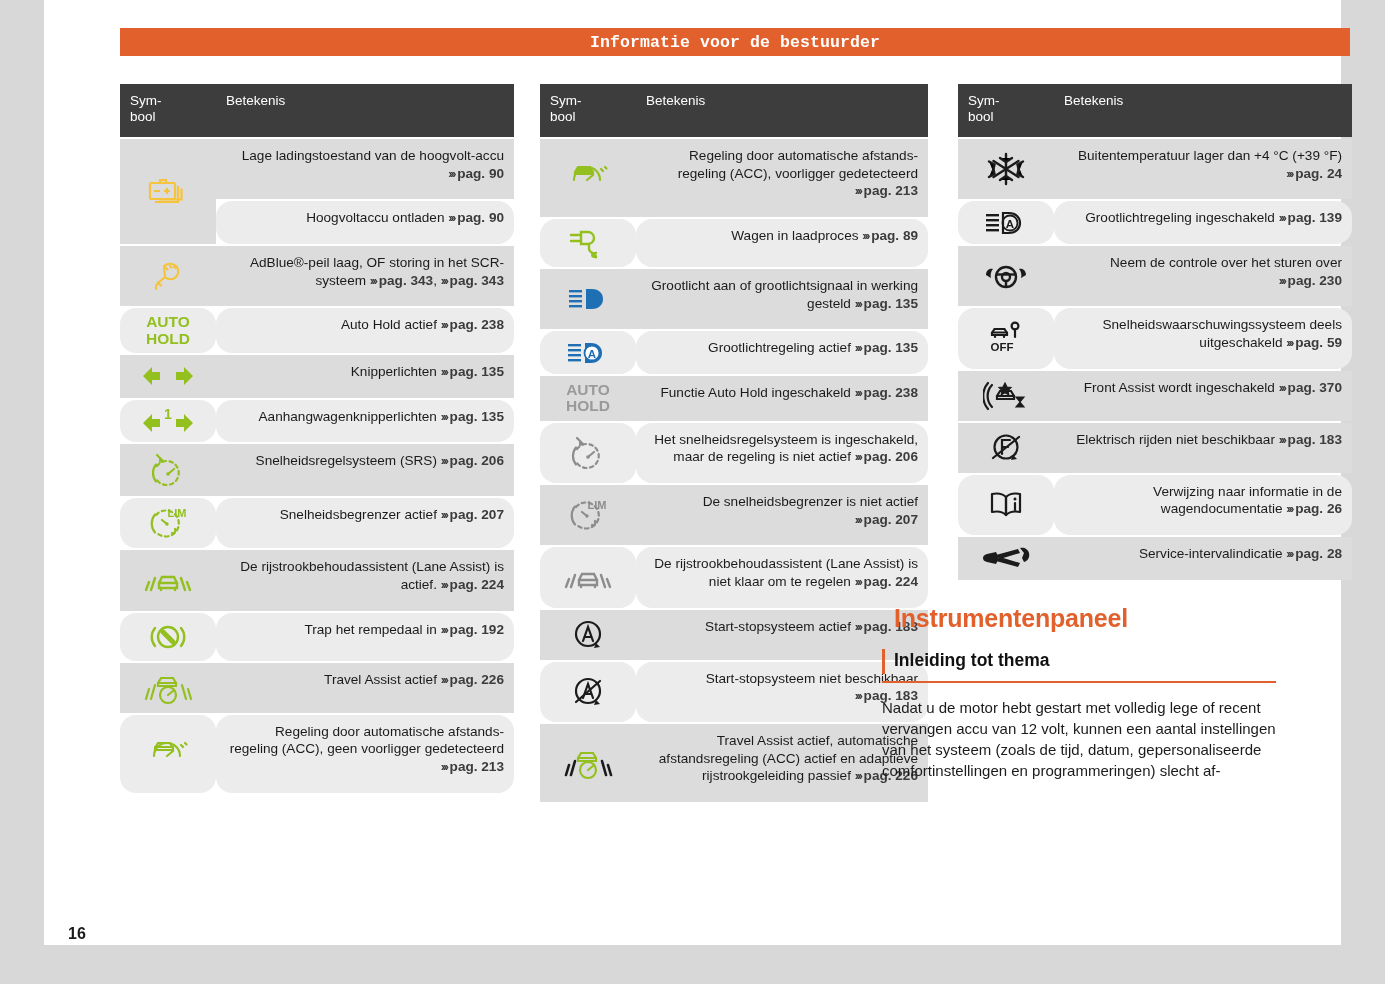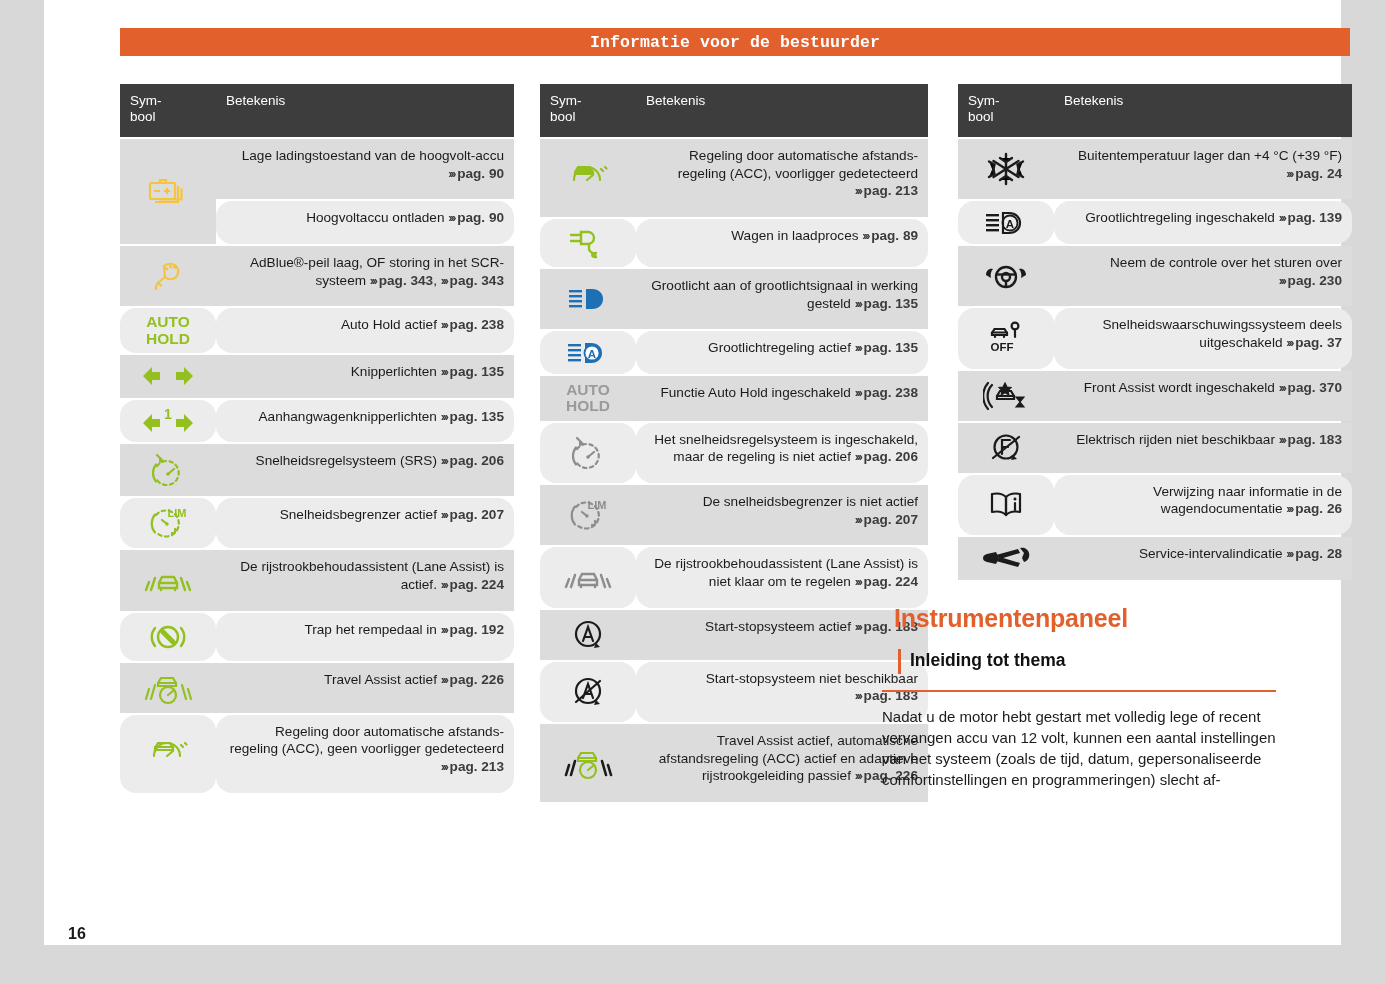--- a/index.html
+++ b/index.html
@@ -49,21 +49,21 @@
   }
   tr.alt td.c-sym,tr.alt td.c-txt{background:#ececec;border-radius:16px;}
   .ref{font-weight:bold;color:#3c3c3c;white-space:nowrap;}
   .chev{font-weight:bold;letter-spacing:-2.2px;font-size:12.5px;padding-right:3px;}
 
   .sec-title{
     color:#e2602c;font-size:25px;font-weight:bold;margin:0 0 16px 12px;letter-spacing:-.2px;
   }
   .sub-head{
     font-size:17.5px;font-weight:bold;color:#111;
-    border-left:3px solid #e2602c;padding:1px 0 3px 9px;margin:16px;
+    border-left:3px solid #e2602c;padding:1px 0 3px 9px;margin:0;
   }
   .sub-rule{height:1.5px;background:#e2602c;margin:7px 0 14px 0;}
   .body-text{font-size:15px;line-height:1.42;color:#1b1b1b;margin:0;}
 
   .right-block{position:absolute;left:838px;top:604px;width:394px;}
 
   svg{display:block;margin:0 auto;}
   .lbl-auto{
     font-family:"Liberation Sans",sans-serif;font-size:15.5px;font-weight:bold;
     line-height:1.06;text-align:center;
@@ -535,21 +535,21 @@
                   <path d="M10 17v-2l2.5-4h10l2.5 4v2z"></path>
                       <path d="M10 14.5h15"></path>
                   <path d="M13 17v2M22 17v2"></path>
                   <circle cx="33" cy="8" r="3.4"></circle>
                       <path d="M33 11.5V19"></path>
                   <text x="20" y="33" font-family="Liberation Sans, sans-serif" font-size="11.5" font-weight="bold" fill="#1b1b1b" stroke="none" text-anchor="middle">OFF</text>
                 </g>
                   </svg>
               </span>
             </td>
-            <td class="c-txt"><span>Snelheidswaarschuwingssysteem deels uitgeschakeld </span><span class="ref"><span class="chev">›››</span><span>pag. 37</span></span></td>
+            <td class="c-txt"><span>Snelheidswaarschuwingssysteem deels uitgeschakeld </span><span class="ref"><span class="chev">›››</span><span>pag. 59</span></span></td>
           </tr>
 
           <tr>
             <td class="c-sym">
               <span>
                 <svg width="46" height="38" viewBox="0 0 46 38">
                     <g stroke="#1b1b1b" stroke-width="2.2" fill="none" stroke-linecap="round">
                   <path d="M9 8a16 16 0 0 0 0 22"></path>
                       <path d="M5 6a20 20 0 0 0 0 26"></path>
                   <path d="M14 22v-3l3-5h11l3 5v3z"></path>

